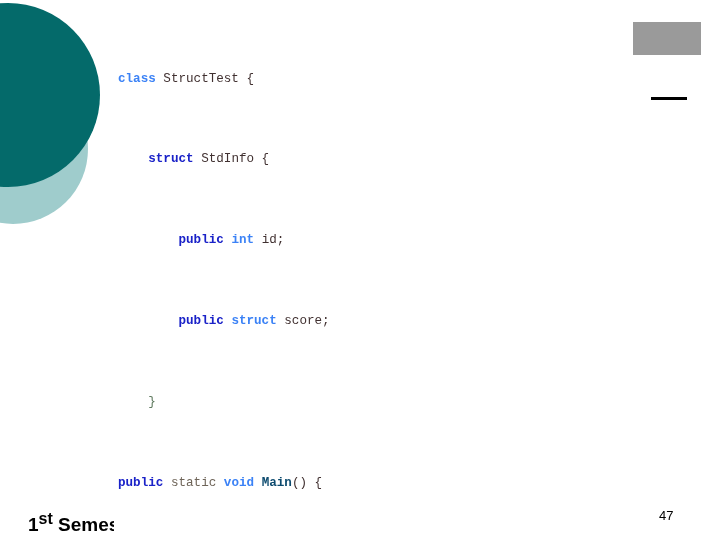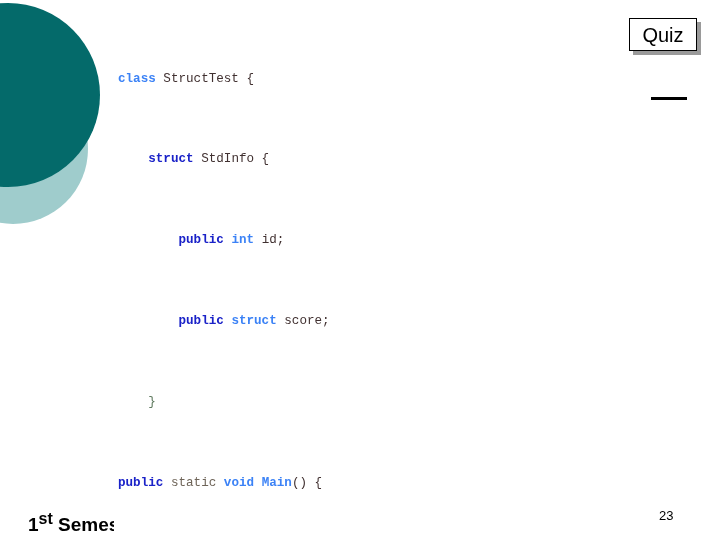--- a/index.html
+++ b/index.html
@@ -85,21 +85,21 @@
   }
   .code .ln {
     display: block;
     height: 20.2px;
     white-space: pre;
   }
 
   
   .k-red     { color: #3b82f6; font-weight: bold; }   
   .k-blue    { color: #1A22C8; font-weight: bold; }   
-  .k-navy    { color: #3b82f6; font-weight: bold; }   
+  .k-navy    { color: #0c4a6e; font-weight: bold; }   
   .k-gray    { color: #6E6458; }                      
   .k-plain   { color: #403030; }                      
   .k-brace   { color: #5F7A5F; }
 
   
   .footer-left {
     position: absolute;
     left: 28px;
     top: 510px;
     width: 86px;
@@ -126,78 +126,75 @@
 </style>
 </head>
 <body>
 
 <div id="slide">
 
   <div class="circle-light"></div>
   <div class="circle-dark"></div>
 
   <div class="quiz-shadow"></div>
-  <div class="quiz-box">
-    <span class="quiz-label">Quiz</span>
+  <div class="quiz-rule"></div>
+
+  <div class="code">
+
+    <span class="ln"><span class="k-red">class</span><span class="k-plain"> StructTest {</span></span>
+
+    <span class="ln"><span class="k-plain">    </span><span class="k-blue">struct</span><span class="k-plain"> StdInfo {</span></span>
+
+    <span class="ln"><span class="k-plain">        </span><span class="k-blue">public</span><span class="k-plain"> </span><span class="k-red">int</span><span class="k-plain"> id;</span></span>
+
+    <span class="ln"><span class="k-plain">        </span><span class="k-blue">public</span><span class="k-plain"> </span><span class="k-red">struct</span><span class="k-plain"> score;</span></span>
+
+    <span class="ln"><span class="k-plain">    </span><span class="k-brace">}</span></span>
+
+    <span class="ln"><span class="k-blue">public</span><span class="k-plain"> </span><span class="k-gray">static</span><span class="k-plain"> </span><span class="k-red">void</span><span class="k-plain"> </span><span class="k-navy">Main</span><span class="k-plain">() {</span></span>
+
+    
+
+    
+
+    
+
+    
+
+    
+
+    
+
+    
+
+    
+
+    
+
+    
+
+    
+
+    
+
+    
+
+    
+
+    
+
+    
+
+    
+
+    
+
+    
+
+    
+
   </div>
-  <div class="quiz-rule"></div>
-
-  <div class="code">
-
-    <span class="ln"><span class="k-red">class</span><span class="k-plain"> StructTest {</span></span>
-
-    <span class="ln"><span class="k-plain">    </span><span class="k-blue">struct</span><span class="k-plain"> StdInfo {</span></span>
-
-    <span class="ln"><span class="k-plain">        </span><span class="k-blue">public</span><span class="k-plain"> </span><span class="k-red">int</span><span class="k-plain"> id;</span></span>
-
-    <span class="ln"><span class="k-plain">        </span><span class="k-blue">public</span><span class="k-plain"> </span><span class="k-red">struct</span><span class="k-plain"> score;</span></span>
-
-    <span class="ln"><span class="k-plain">    </span><span class="k-brace">}</span></span>
-
-    <span class="ln"><span class="k-blue">public</span><span class="k-plain"> </span><span class="k-gray">static</span><span class="k-plain"> </span><span class="k-red">void</span><span class="k-plain"> </span><span class="k-navy">Main</span><span class="k-plain">() {</span></span>
-
-    
-
-    
-
-    
-
-    
-
-    
-
-    
-
-    
-
-    
-
-    
-
-    
-
-    
-
-    
-
-    
-
-    
-
-    
-
-    
-
-    
-
-    
-
-    
-
-    
-
-  </div>
 
   <div class="footer-left"><span>1</span><sup>st</sup><span> Semester</span></div>
 
-  <div class="page-number">23</div>
+  <div class="page-number">47</div>
 
 </div>
 
 </body></html>

